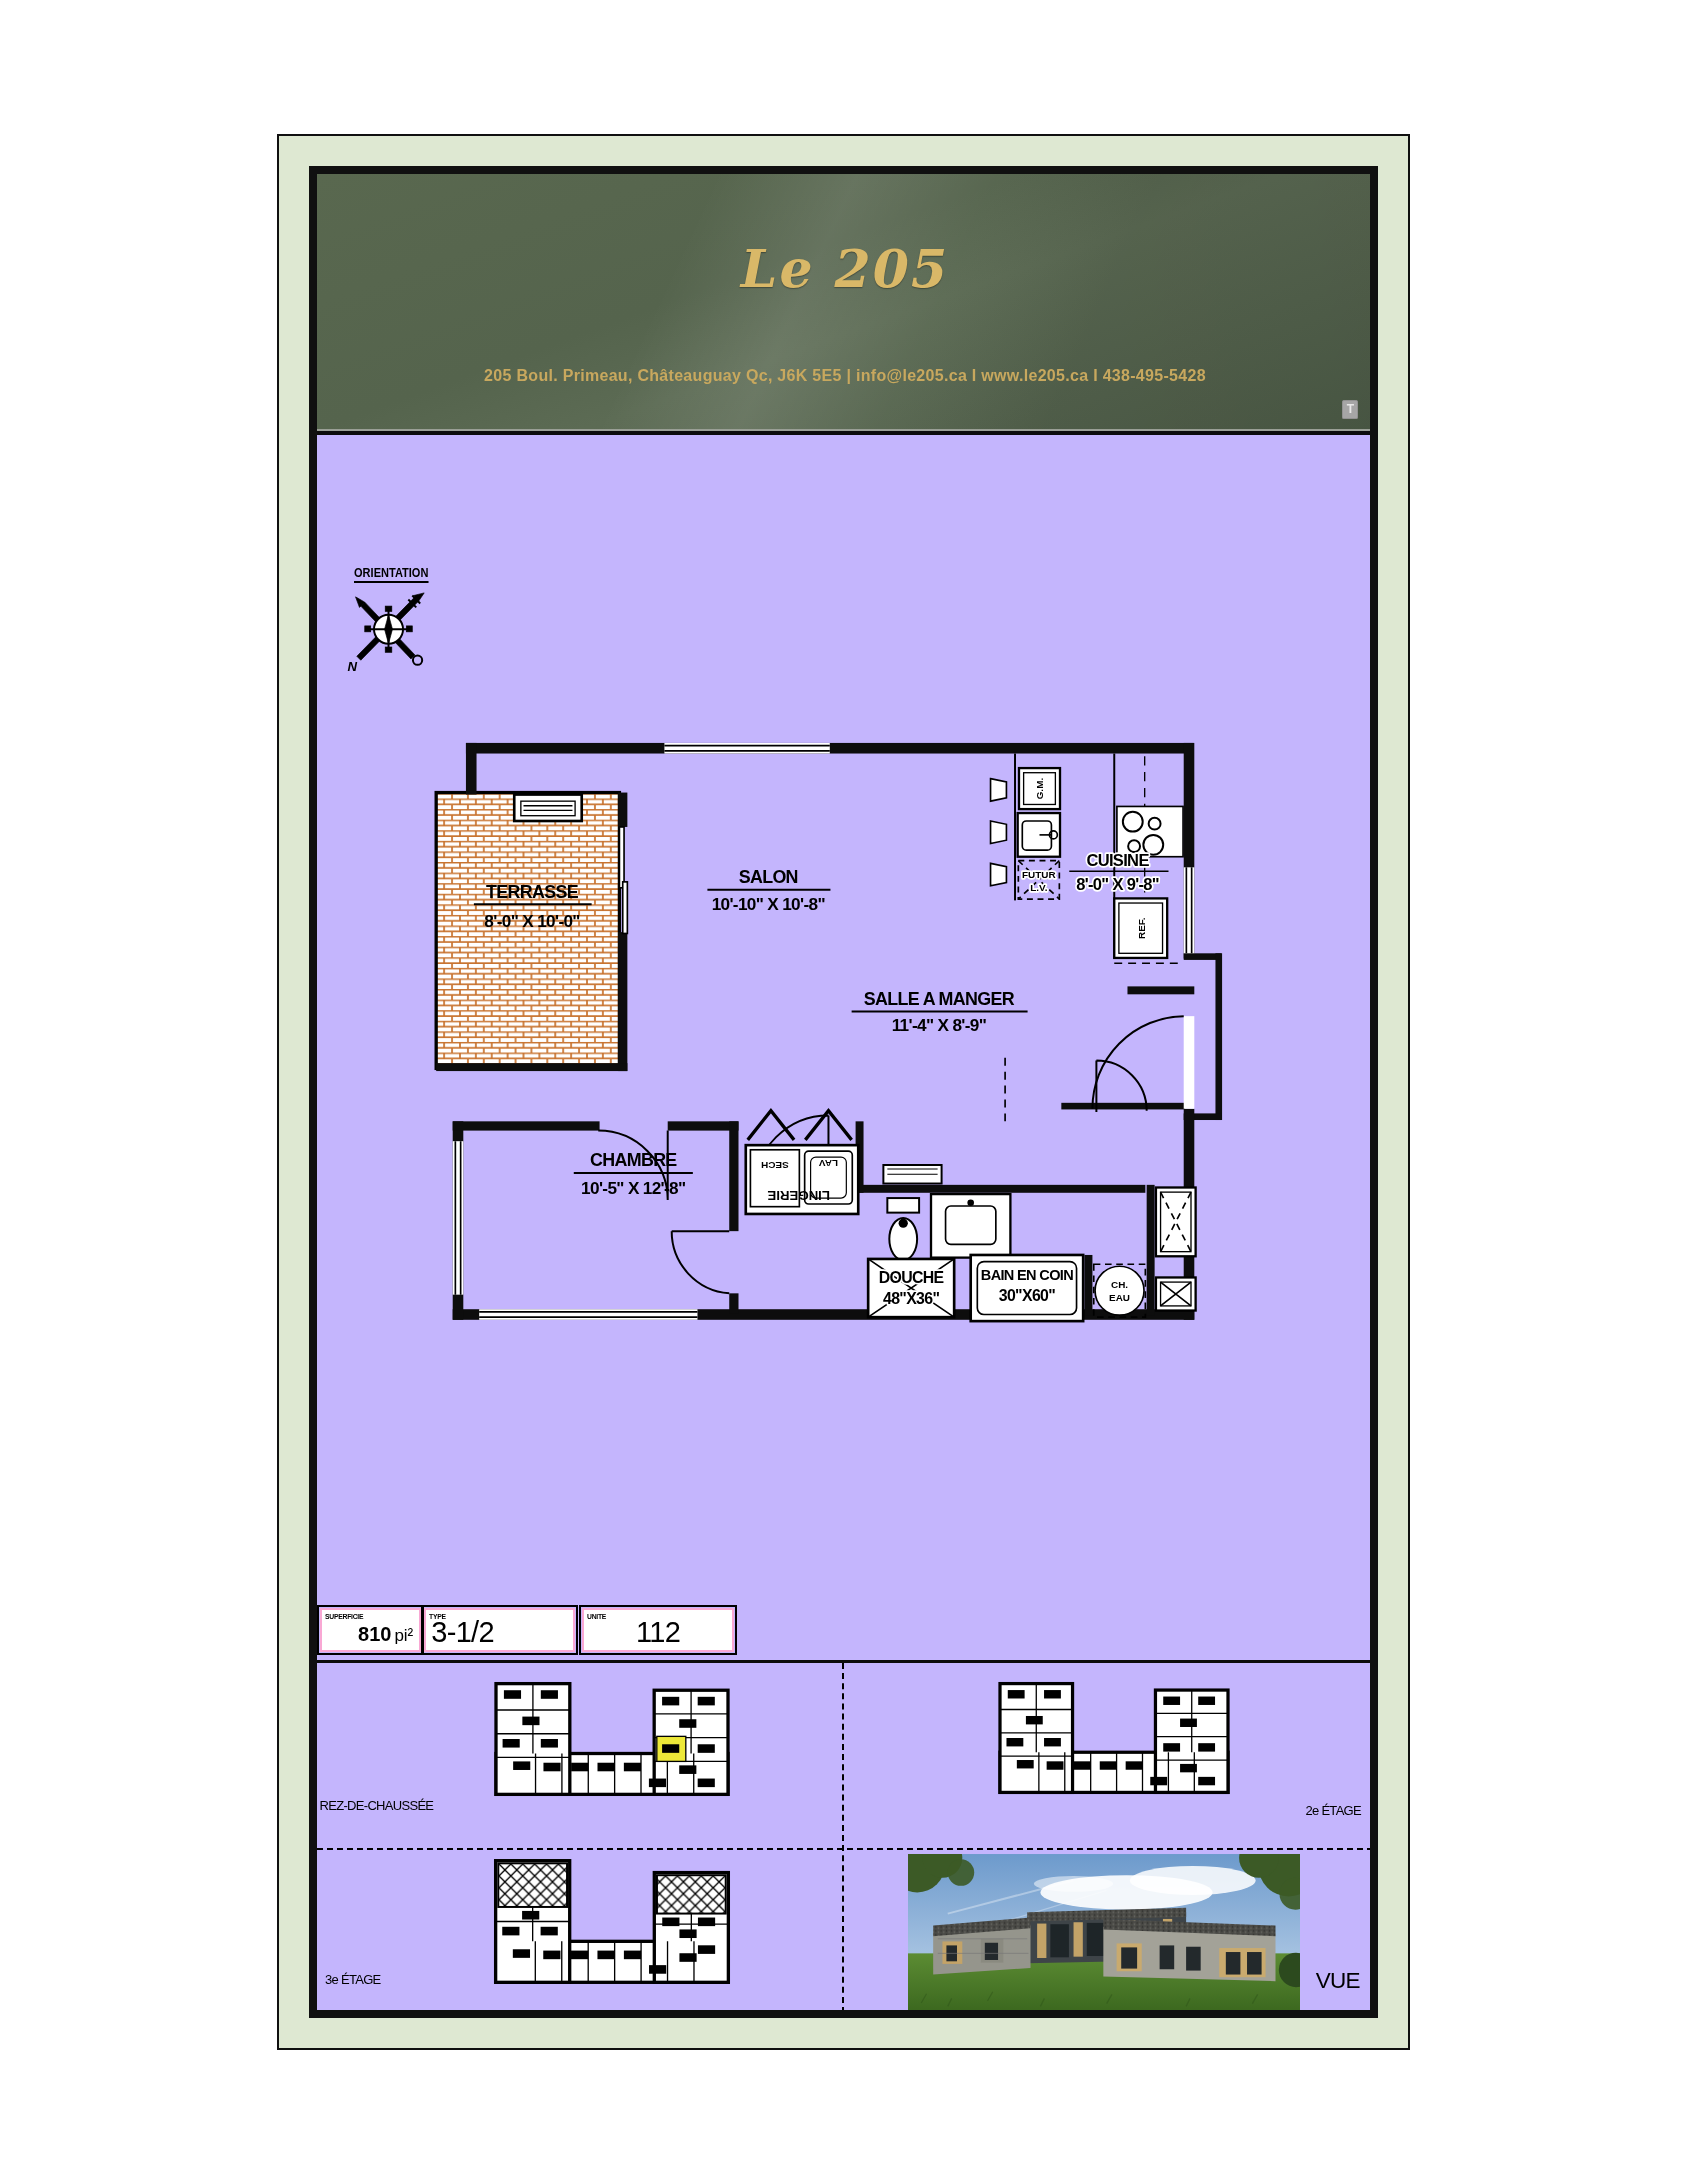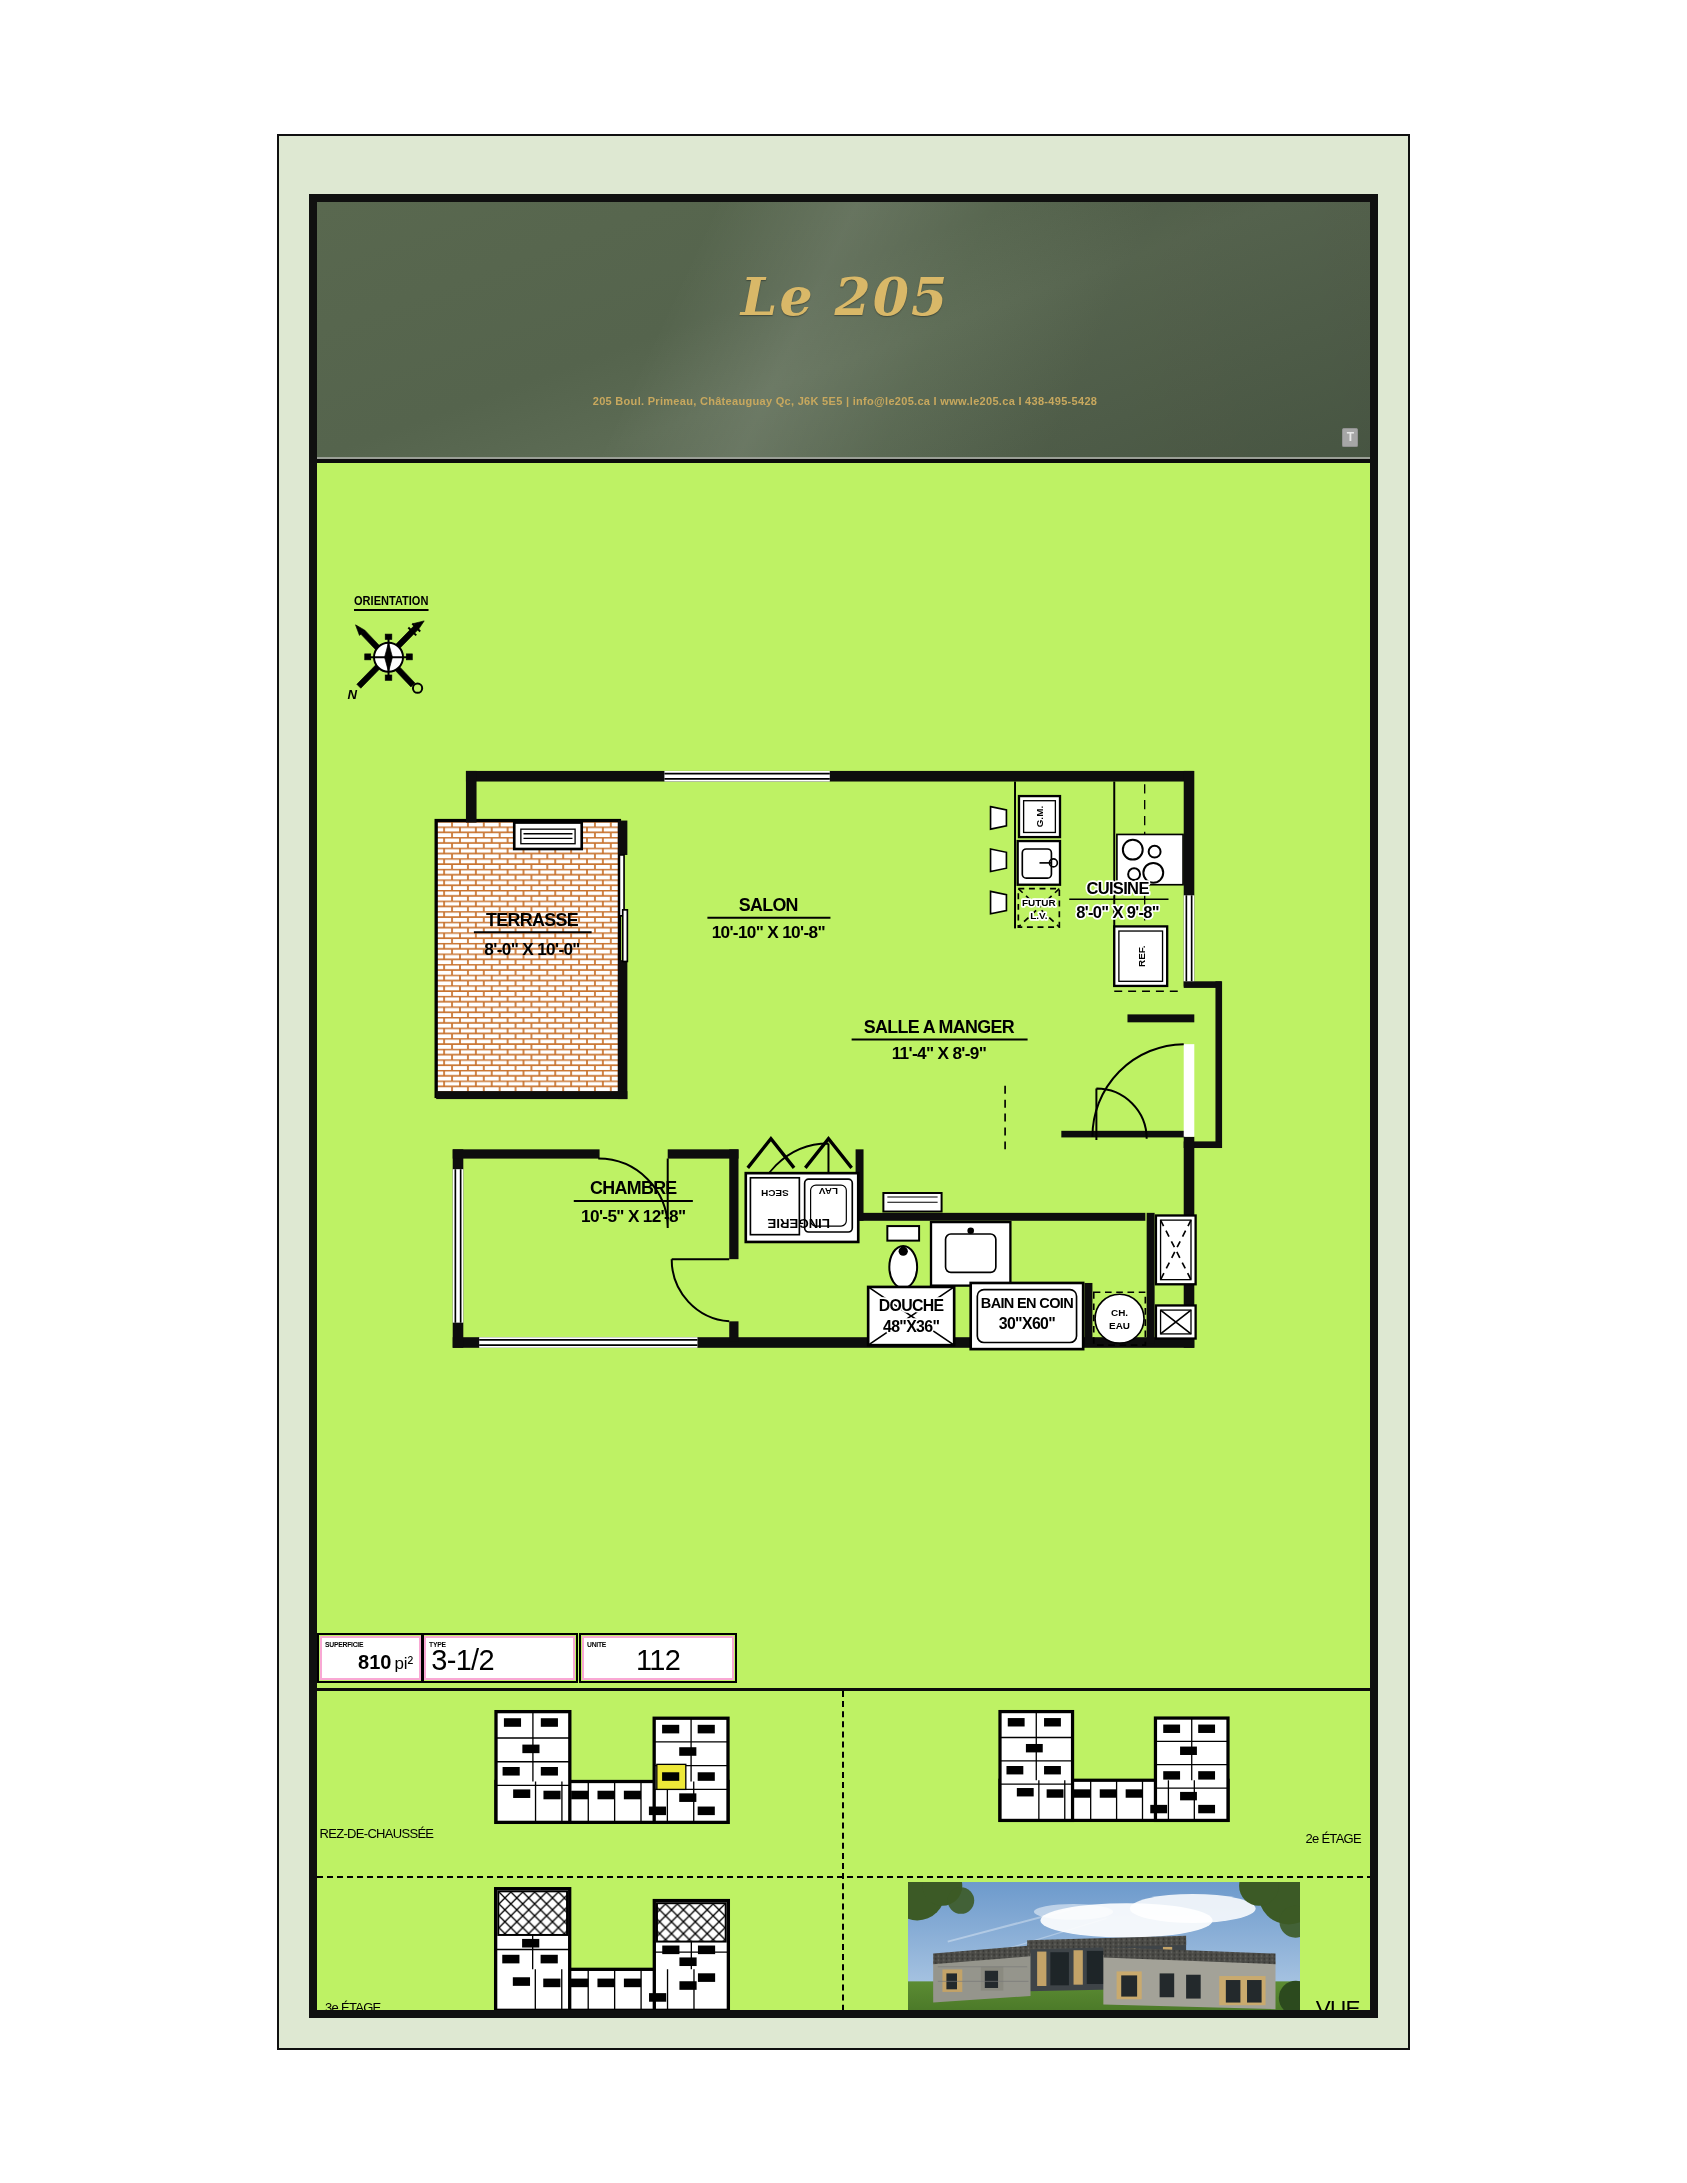--- a/index.html
+++ b/index.html
@@ -7,23 +7,22 @@
     width:1687px;height:2183px;position:relative;background:#ffffff;
     font-family:"Liberation Sans",sans-serif;color:#000;
   }
   
   .sheet{
     position:absolute;left:277px;top:134px;width:1133px;height:1916px;
     box-sizing:border-box;background:#dee8d2;border:2.6px solid #101010;
   }
   .inner{
     position:absolute;left:30px;top:30px;right:30px;bottom:30px;
-    box-sizing:border-box;background:#bef264;border:8.6px solid #101010;
+    box-sizing:border-box;background:#c4b5fd;border:8.6px solid #101010;
     overflow:hidden;
-    margin-top:28px;
   }
   .content{position:absolute;left:0;top:0;width:1056px;height:1839px;}
 
   
   .header{
     position:absolute;left:0;top:0;width:1056px;height:255px;
     background:
       linear-gradient(115deg,
         rgba(255,255,255,0.00) 0%,
         rgba(255,255,255,0.00) 34%,
@@ -38,21 +37,21 @@
     position:absolute;left:0;top:257px;width:1056px;height:4px;background:#0c0c0c;
   }
   .logo{
     position:absolute;left:0;top:64px;width:100%;text-align:center;
     font-family:"DejaVu Serif",serif;font-style:italic;font-weight:700;
     font-size:52px;color:#d9b868;letter-spacing:2px;
     text-shadow:0 0.7px 1.3px rgba(0,0,0,0.35);
   }
   .address{
     position:absolute;left:0;top:193px;width:100%;text-align:center;
-    font-size:11px;font-weight:700;color:#c8a85e;letter-spacing:0.3px;
+    font-size:16px;font-weight:700;color:#c8a85e;letter-spacing:0.3px;
   }
   .t-icon{
     position:absolute;right:14.6px;top:226px;width:16px;height:18.5px;
     background:#a6a6a6;border-radius:2.6px;color:#e8e8e8;
     font-size:12px;font-weight:700;text-align:center;line-height:18.5px;
     box-shadow:0 0 0 0.7px #8c8c8c inset;cursor:pointer;
   }
 
   
   .orientation{position:absolute;left:37px;top:392px;}

